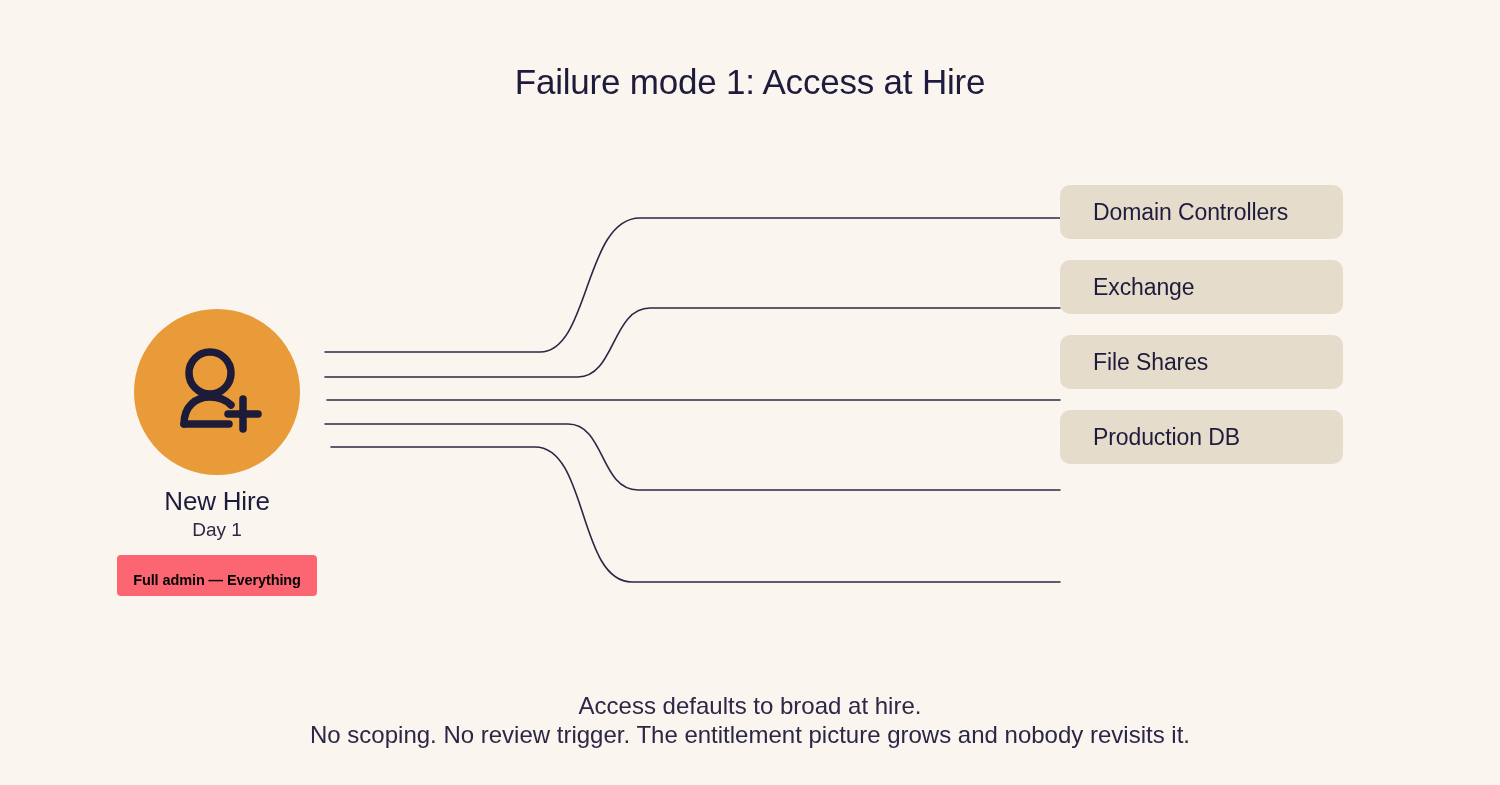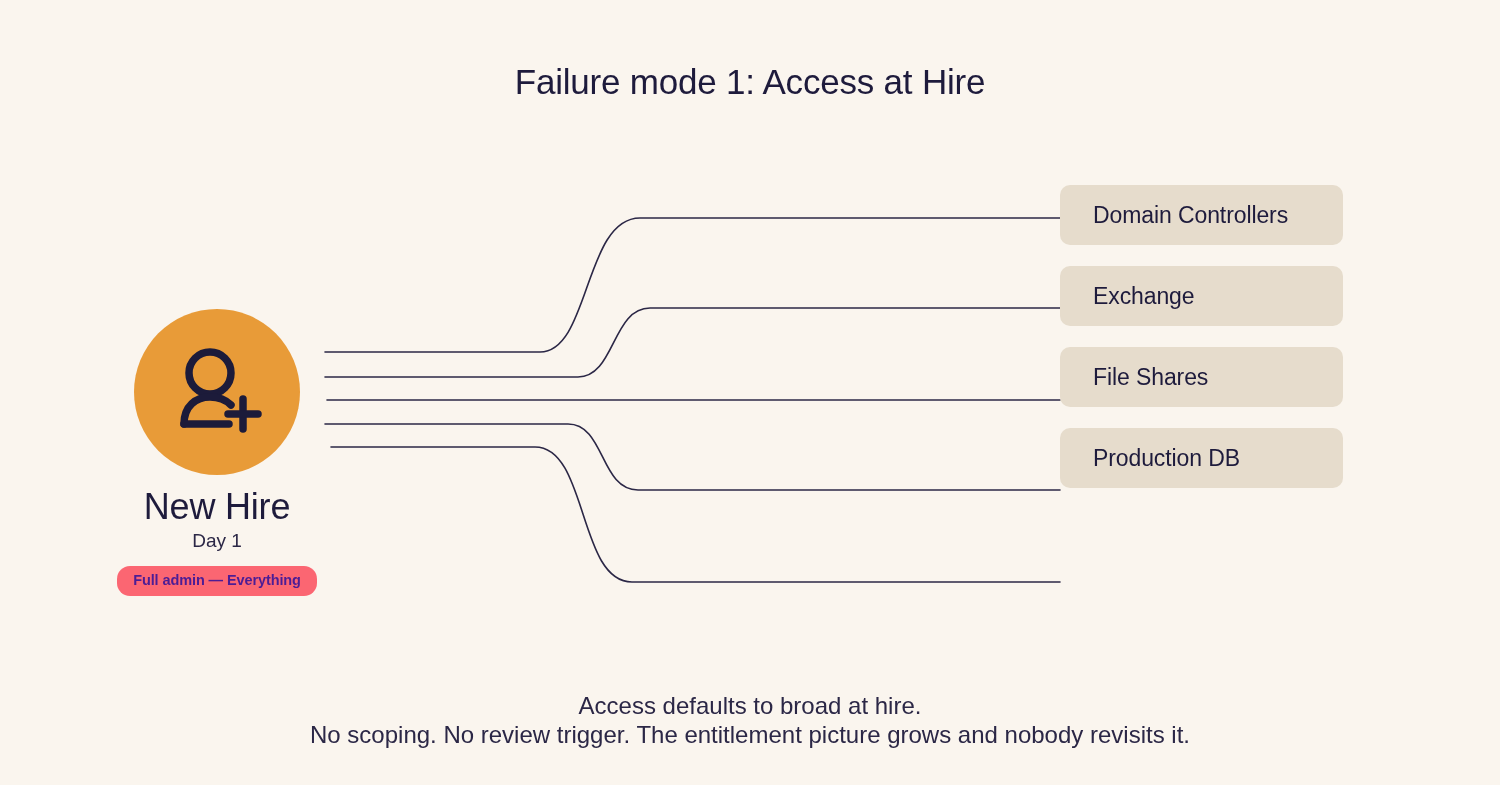--- a/index.html
+++ b/index.html
@@ -62,61 +62,61 @@
     border-radius: 50%;
     background: #E89B38;
     display: flex;
     align-items: center;
     justify-content: center;
   }
   .avatar-circle svg { display: block; }
 
   .source-name {
     margin-top: 13px;
-    font-size: 36px;
+    font-size: 26px;
     font-weight: 400;
     color: #1E1B3C;
     line-height: 1.05;
     letter-spacing: -0.2px;
   }
   .source-sub {
     margin-top: 5px;
     font-size: 19px;
     font-weight: 400;
     color: #2B2746;
     line-height: 1.1;
   }
   .badge-wrap {
     margin-top: 14px;
     display: flex;
     justify-content: center;
   }
   .badge {
     display: inline-block;
     background: #FB6672;
-    color: #4c1d95;
+    color: #000000;
     font-size: 14.5px;
     font-weight: 700;
     letter-spacing: -0.1px;
-    padding: 7px 16px 8px 16px;
-    border-radius: 13px;
+    padding: 18px 16px 8px 16px;
+    border-radius: 4px;
     white-space: nowrap;
     line-height: 1.05;
   }
 
   
   .cards {
     position: absolute;
     left: 1060px;
     top: 185px;
     width: 283px;
   }
   .card {
     width: 283px;
-    height: 60px;
+    height: 54px;
     background: #E6DCCC;
     border-radius: 10px;
     display: flex;
     align-items: center;
     box-sizing: border-box;
     padding-left: 33px;
     margin-bottom: 21px;
   }
   .card:last-child { margin-bottom: 16px; }
   .card-label {

